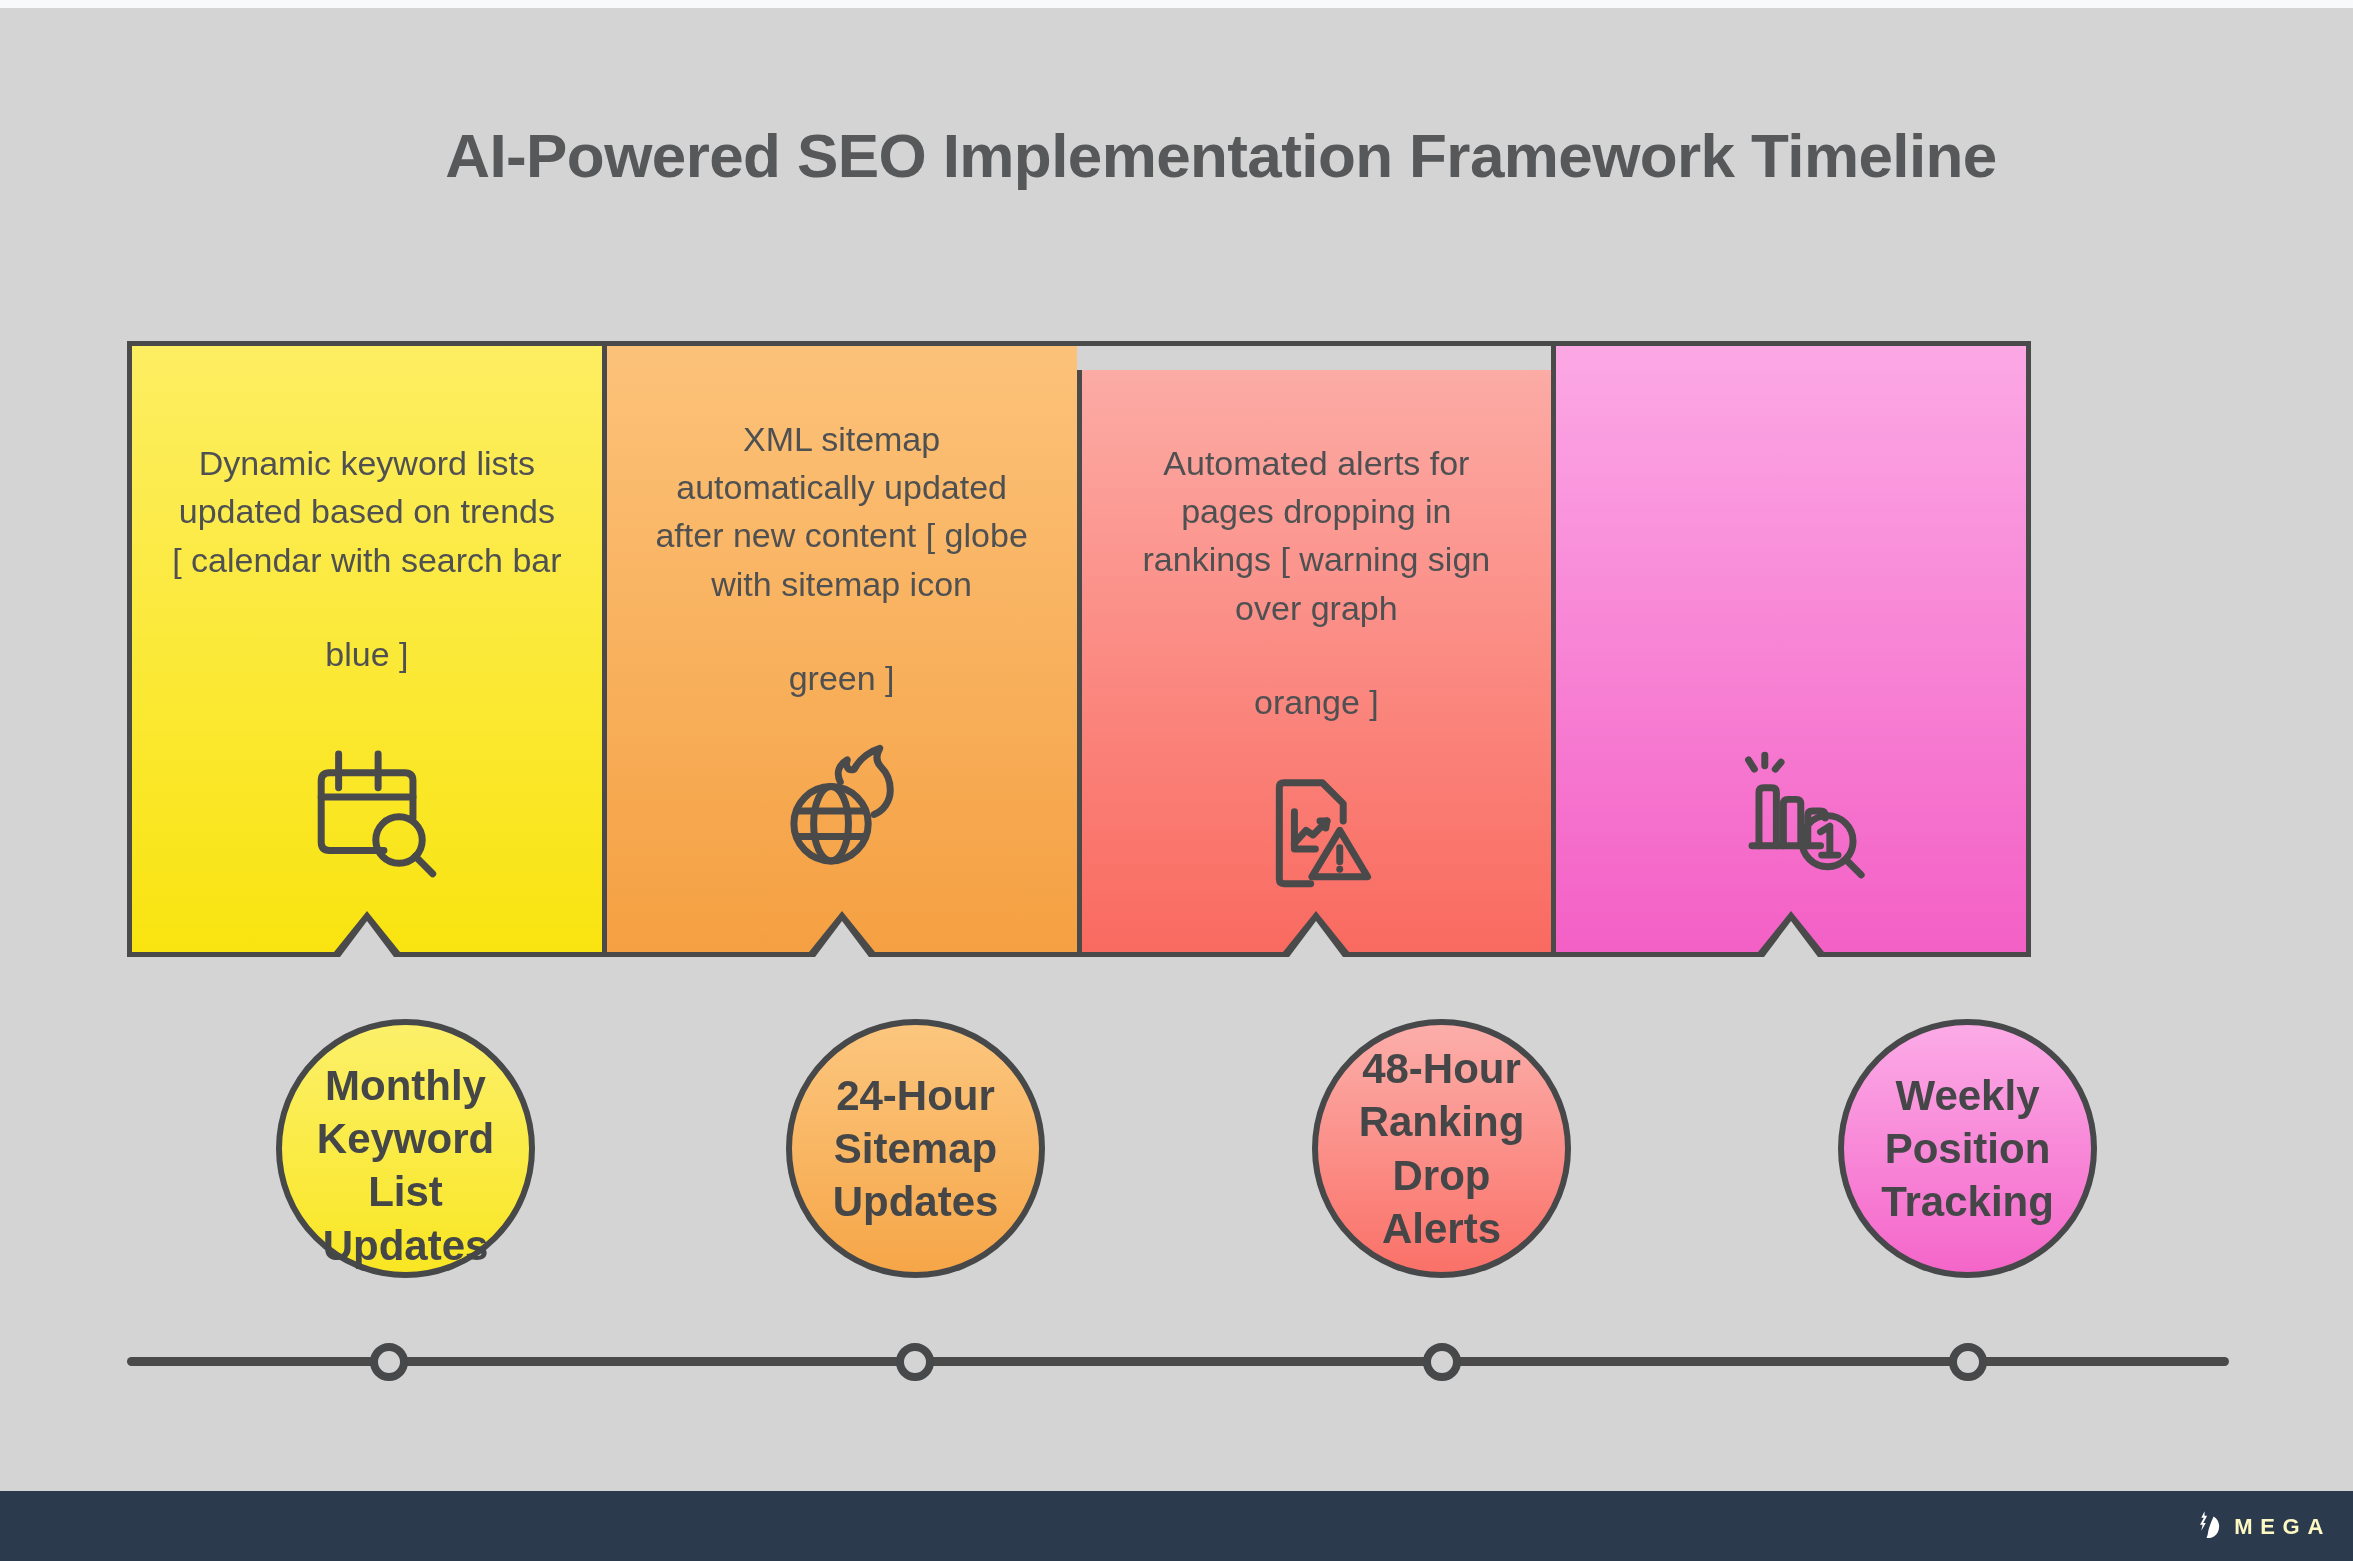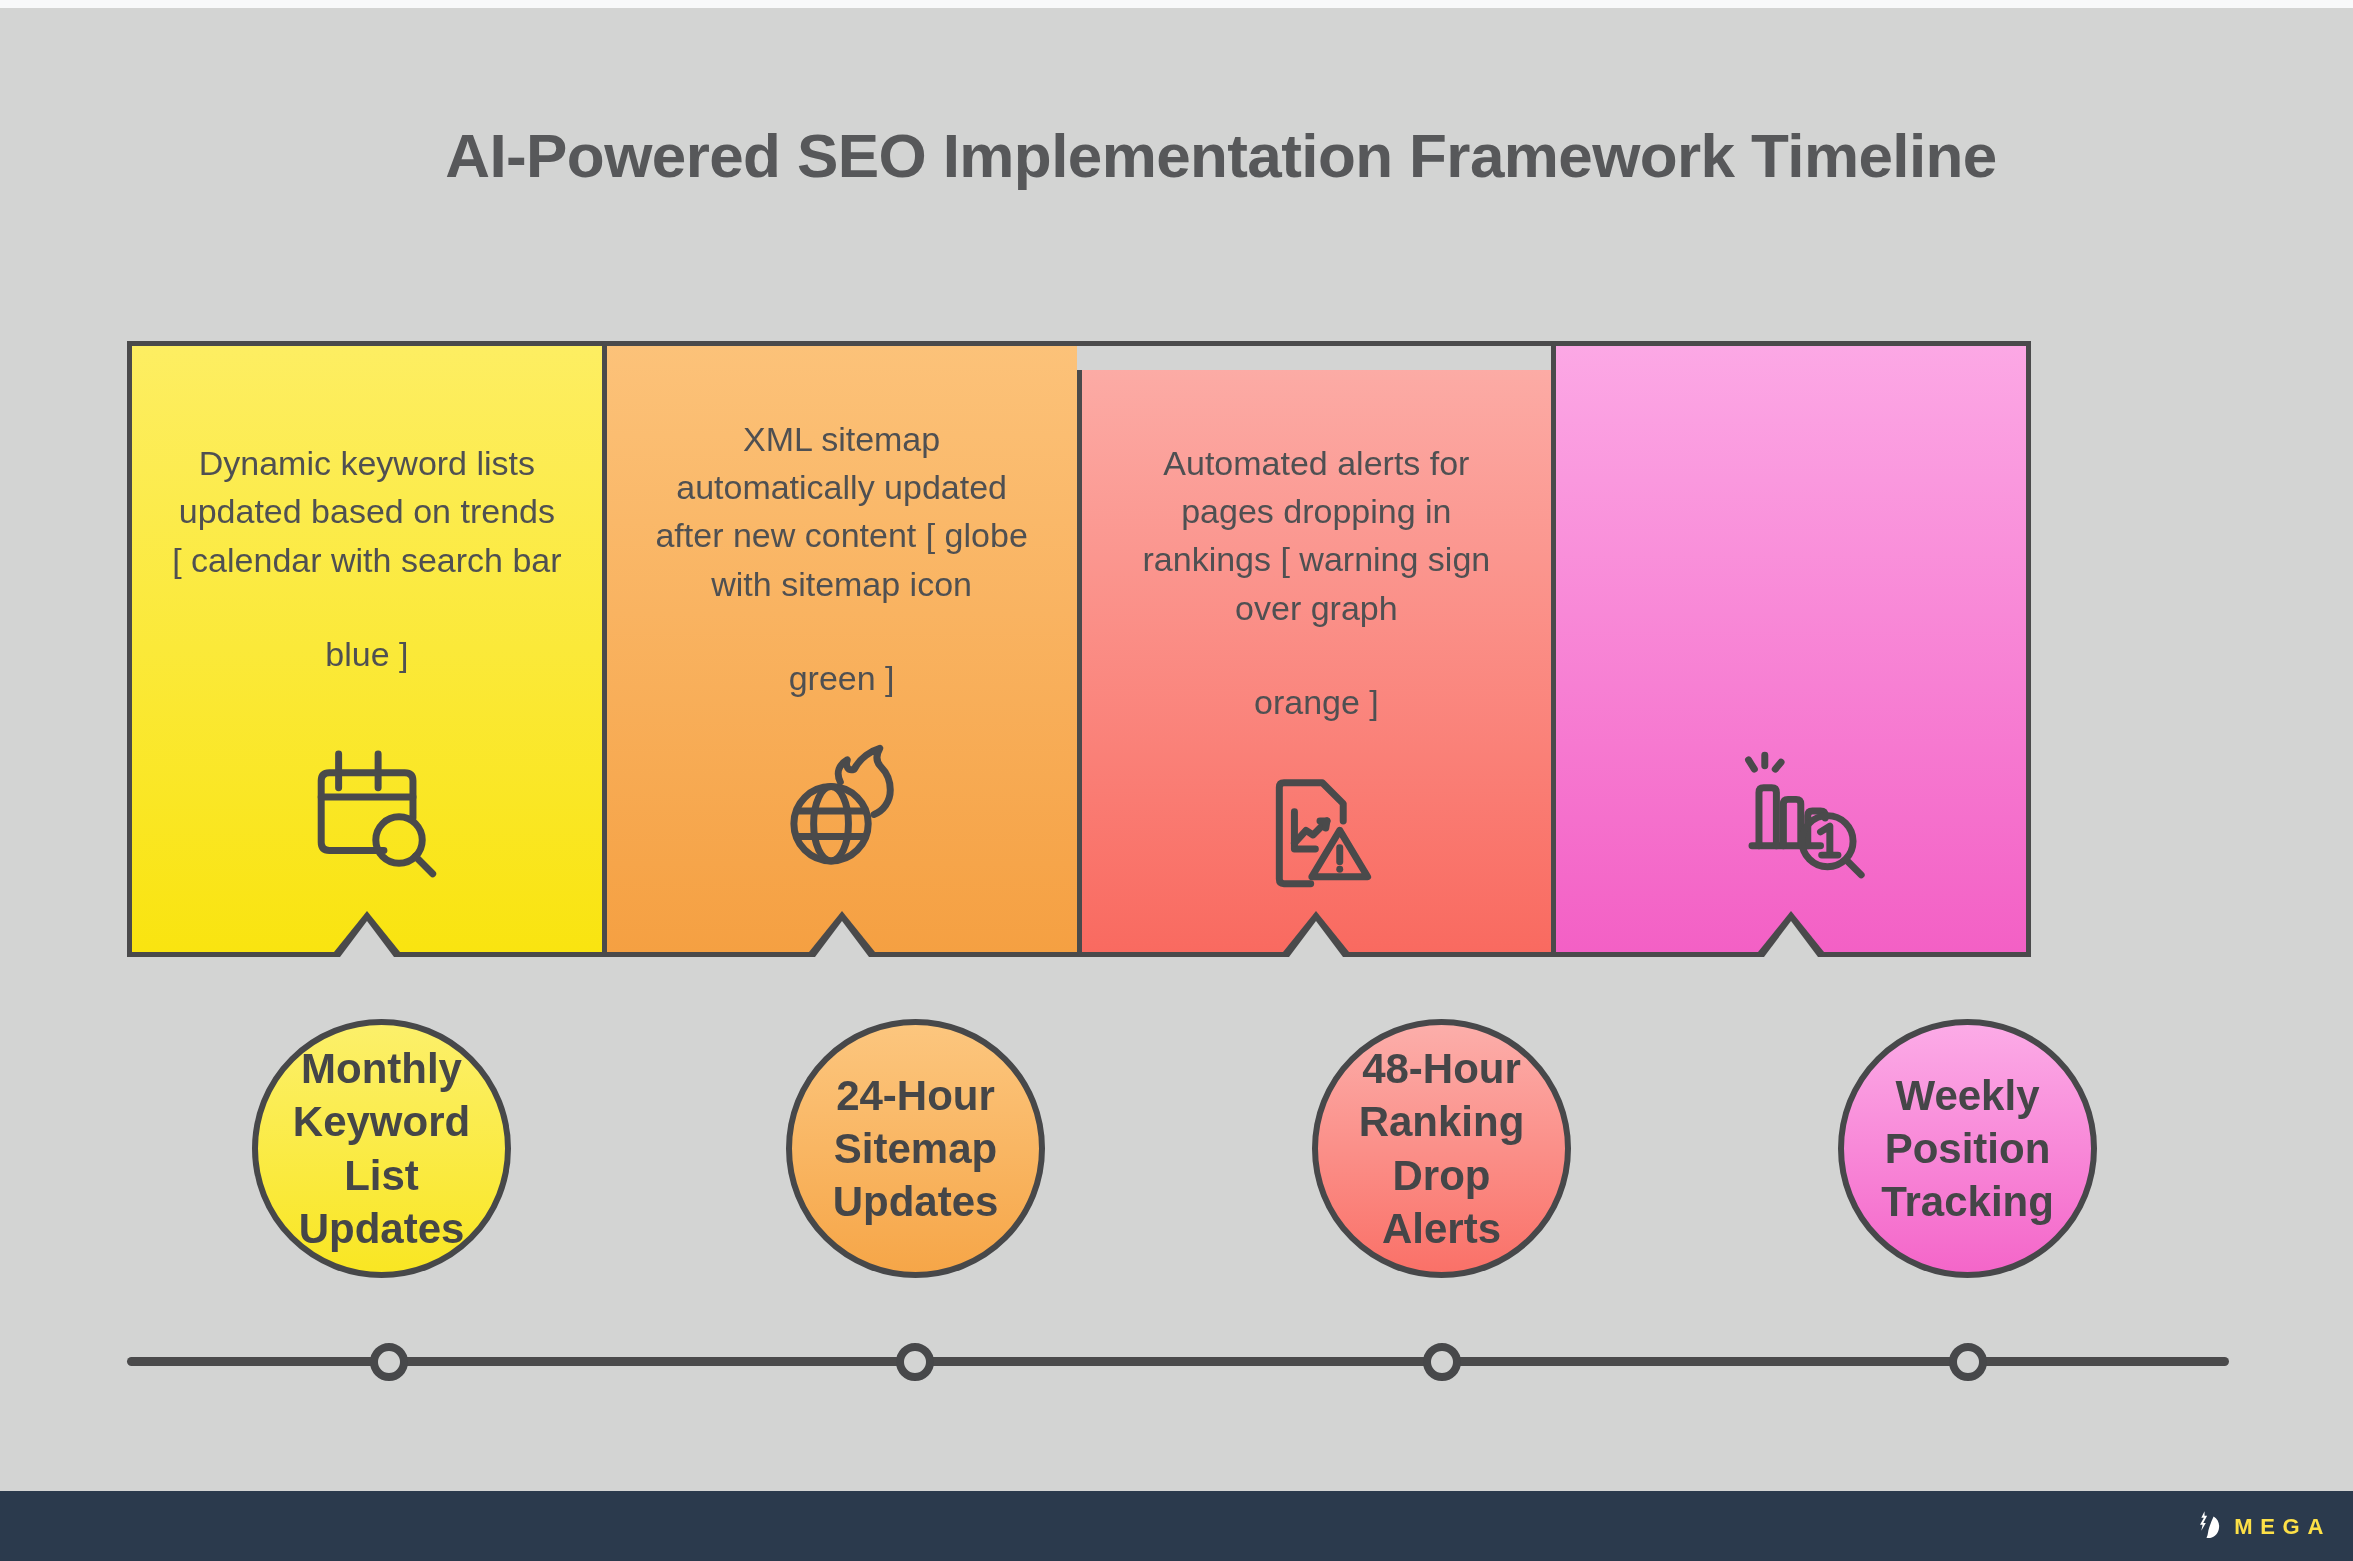--- a/index.html
+++ b/index.html
@@ -45,39 +45,39 @@
     position:absolute;bottom:-5.1px;left:50%;transform:translateX(-50%);
     width:0;height:0;border-left:27px solid transparent;border-right:27px solid transparent;
     border-bottom:36px solid #d3d4d3;
   }
   
   .step-circle{
     position:absolute;top:1019px;width:247px;height:247px;border-radius:50%;
     border:6.4px solid #47484a;display:flex;align-items:center;justify-content:center;
     text-align:center;
   }
-  .step1{left:252px;background:linear-gradient(180deg,#fcf06a 0%,#f9e623 100%);}
+  .step1{left:276px;background:linear-gradient(180deg,#fcf06a 0%,#f9e623 100%);align-items:flex-end;}
   .step2{left:786px;background:linear-gradient(180deg,#fcc67e 0%,#f6a648 100%);}
   .step3{left:1312px;background:linear-gradient(180deg,#fcaeaa 0%,#fa7168 100%);}
   .step4{left:1838px;background:linear-gradient(180deg,#fcabe7 0%,#f466c9 100%);}
   .step-label{font-size:42px;font-weight:bold;line-height:1.27;color:#454648;white-space:pre-line;}
   
   .timeline{position:absolute;left:127px;top:1357px;width:2102px;height:9px;background:#4a4a4b;border-radius:4.5px;}
   .dot{
     position:absolute;top:1343px;width:22px;height:22px;border-radius:50%;
     border:8.4px solid #47484a;background:#d3d4d3;
   }
   .dot1{left:370px;} .dot2{left:896px;} .dot3{left:1423px;} .dot4{left:1949px;}
   
   .footer{
     position:absolute;left:0;top:1491px;width:2354px;height:71px;background:#2b3a4d;
     display:flex;align-items:center;justify-content:flex-end;box-sizing:border-box;
     padding-right:23px;gap:10.3px;
   }
-  .brand{color:#fde047;font-size:22px;font-weight:bold;letter-spacing:7.7px;}
+  .brand{color:#fef9c3;font-size:22px;font-weight:bold;letter-spacing:7.7px;}
 </style>
 </head>
 <body>
 
 <div class="topstrip"></div>
 
 <div class="title">AI-Powered SEO Implementation Framework Timeline</div>
 
 <div class="strip">
 

